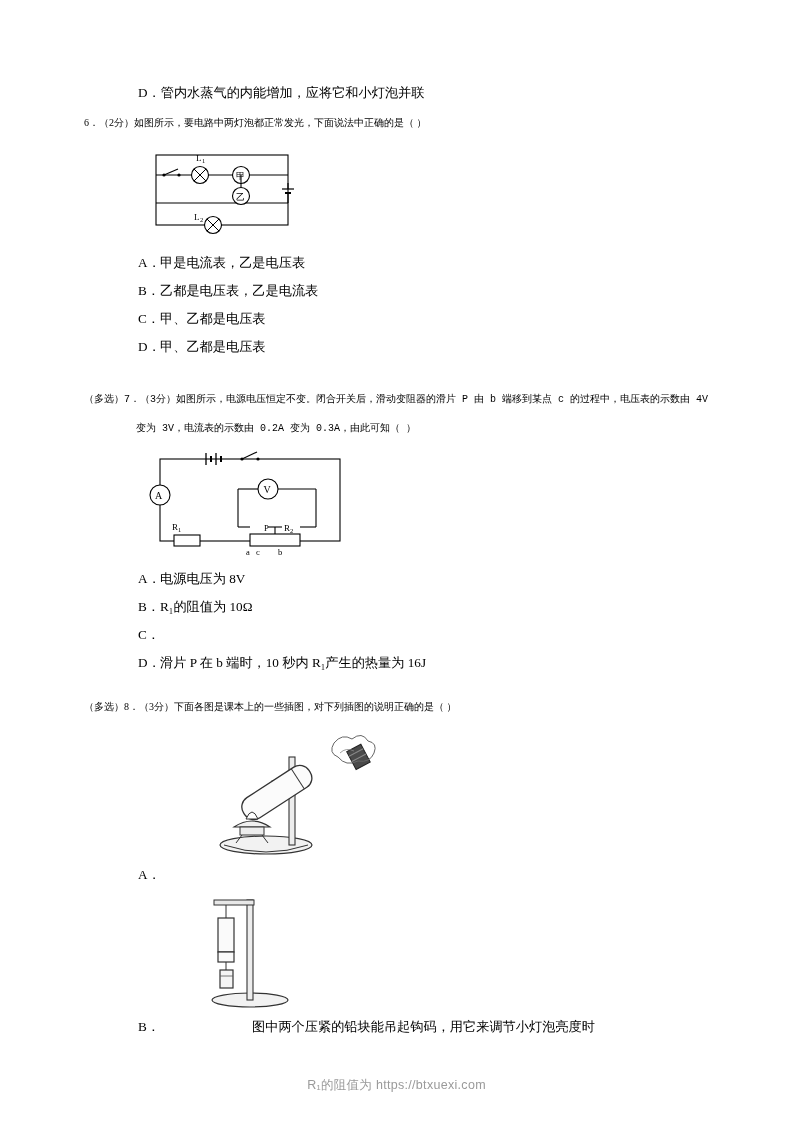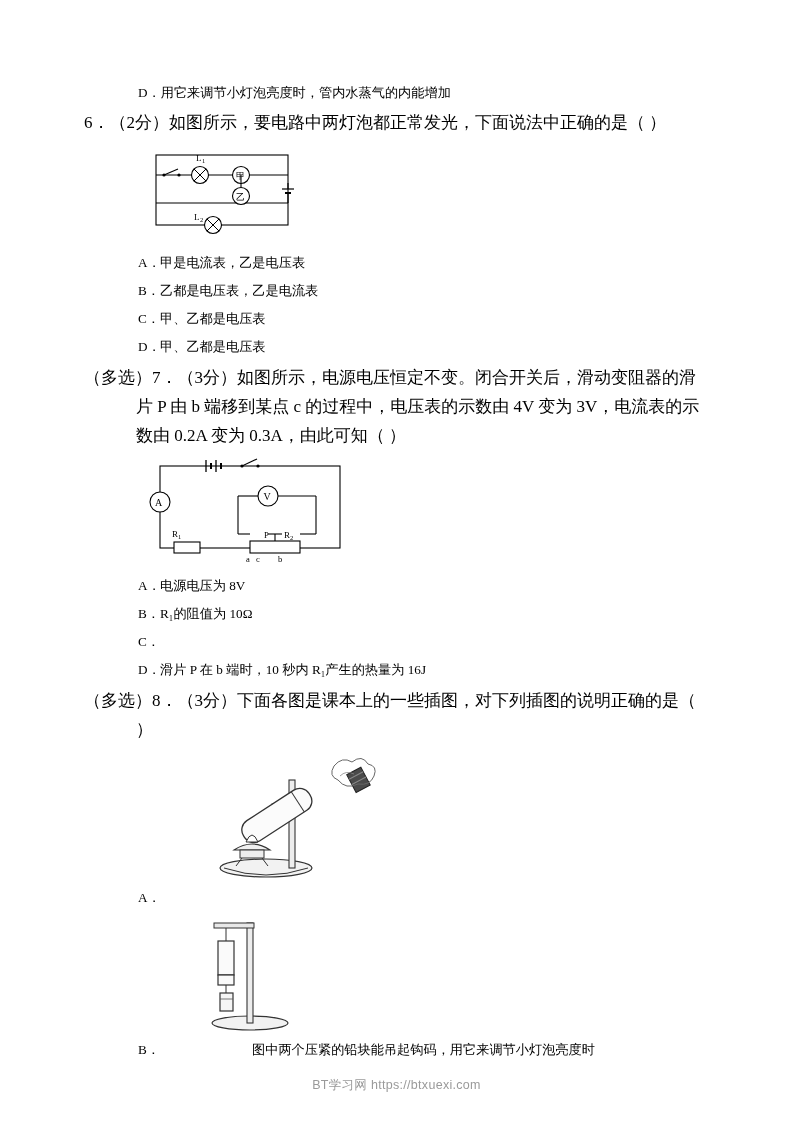--- a/index.html
+++ b/index.html
@@ -23,21 +23,21 @@
     padding: 78px 84px 0 84px;
   }
   .indent-opt {
     padding-left: 54px;
     font-size: 13.2px;
     line-height: 30px;
   }
   .hang {
     padding-left: 38px;
     text-indent: -38px;
-    font-size: 17px;
+    font-size: 10px;
     line-height: 29px;
   }
   .figure {
     margin: 4px 0 4px 0;
     padding-left: 54px;
   }
   .footer {
     position: absolute;
     left: 0;
     right: 0;
@@ -64,21 +64,21 @@
   }
   .cap-row .lbl { width: 22px; }
   .cap-row .cap { padding-left: 92px; }
 </style>
 </head>
 <body>
 
 <div class="page">
 
   <div class="indent-opt">
-    <span>D．用它来调节小灯泡亮度时，管内水蒸气的内能增加</span>
+    <span>D．管内水蒸气的内能增加，应将它和小灯泡并联</span>
   </div>
 
   <div class="hang">
     <span>6．（2分）</span><span>如图所示，要电路中两灯泡都正常发光，下面说法中正确的是（        ）</span>
   </div>
 
   <div class="figure">
     <svg width="200" height="100" viewBox="0 0 200 100">
 
       <rect x="18" y="14" width="132" height="70" fill="none" stroke="#000" stroke-width="1.1"></rect>
@@ -127,21 +127,21 @@
   </div>
   <div class="optrow">
     <span class="lbl">C．</span>
     <span>甲、乙都是电压表</span>
   </div>
   <div class="optrow">
     <span class="lbl">D．</span>
     <span>甲、乙都是电压表</span>
   </div>
 
-  <div class="hang" style="padding-left:52px;text-indent:-52px;margin-top:2px;">
+  <div class="hang" style="padding-left:52px;text-indent:-52px;margin-top:24px;font-family:Liberation Mono, monospace;">
     <span>（多选）7．（3分）</span><span>如图所示，电源电压恒定不变。闭合开关后，滑动变阻器的滑片 P 由 b 端移到某点 c 的过程中，电压表的示数由 4V 变为 3V，电流表的示数由 0.2A 变为 0.3A，由此可知（        ）</span>
   </div>
 
   <div class="figure">
     <svg width="250" height="110" viewBox="0 0 250 110">
 
       <rect x="22" y="12" width="180" height="82" fill="none" stroke="#000" stroke-width="1.1"></rect>
 
       <line x1="68" y1="6" x2="68" y2="18" stroke="#000" stroke-width="1.3"></line>
       <line x1="73" y1="9" x2="73" y2="15" stroke="#000" stroke-width="2"></line>
@@ -190,21 +190,21 @@
     <span>R₁的阻值为 10Ω</span>
   </div>
   <div class="optrow">
     <span class="lbl">C．</span>
   </div>
   <div class="optrow">
     <span class="lbl">D．</span>
     <span>滑片 P 在 b 端时，10 秒内 R₁产生的热量为 16J</span>
   </div>
 
-  <div class="hang" style="padding-left:52px;text-indent:-52px;margin-top:2px;">
+  <div class="hang" style="padding-left:52px;text-indent:-52px;margin-top:15px;">
     <span>（多选）8．（3分）</span><span>下面各图是课本上的一些插图，对下列插图的说明正确的是（        ）</span>
   </div>
 
   <div class="figure" style="padding-left:110px;margin-top:2px;">
     <svg width="230" height="135" viewBox="0 0 230 135">
 
       <ellipse cx="72" cy="122" rx="46" ry="9" fill="#f2f2f2" stroke="#333" stroke-width="1.2"></ellipse>
       <path d="M30 122 q42 14 84 0" fill="none" stroke="#333" stroke-width="1"></path>
 
       <rect x="95" y="34" width="6" height="88" fill="#ededed" stroke="#333" stroke-width="1.1"></rect>
@@ -258,14 +258,14 @@
       <rect x="26" y="82" width="13" height="18" fill="#f5f5f5" stroke="#333" stroke-width="1.2"></rect>
       <line x1="26" y1="88" x2="39" y2="88" stroke="#555" stroke-width=".8"></line>
     </svg>
   </div>
 
   <div class="cap-row">
     <span class="lbl">B．</span>
     <span class="cap">图中两个压紧的铅块能吊起钩码，用它来调节小灯泡亮度时</span>
   </div>
 
-  <div class="footer">BT学习网 https://btxuexi.com</div>
+  <div class="footer">R₁的阻值为 https://btxuexi.com</div>
 </div>
 
 </body></html>

